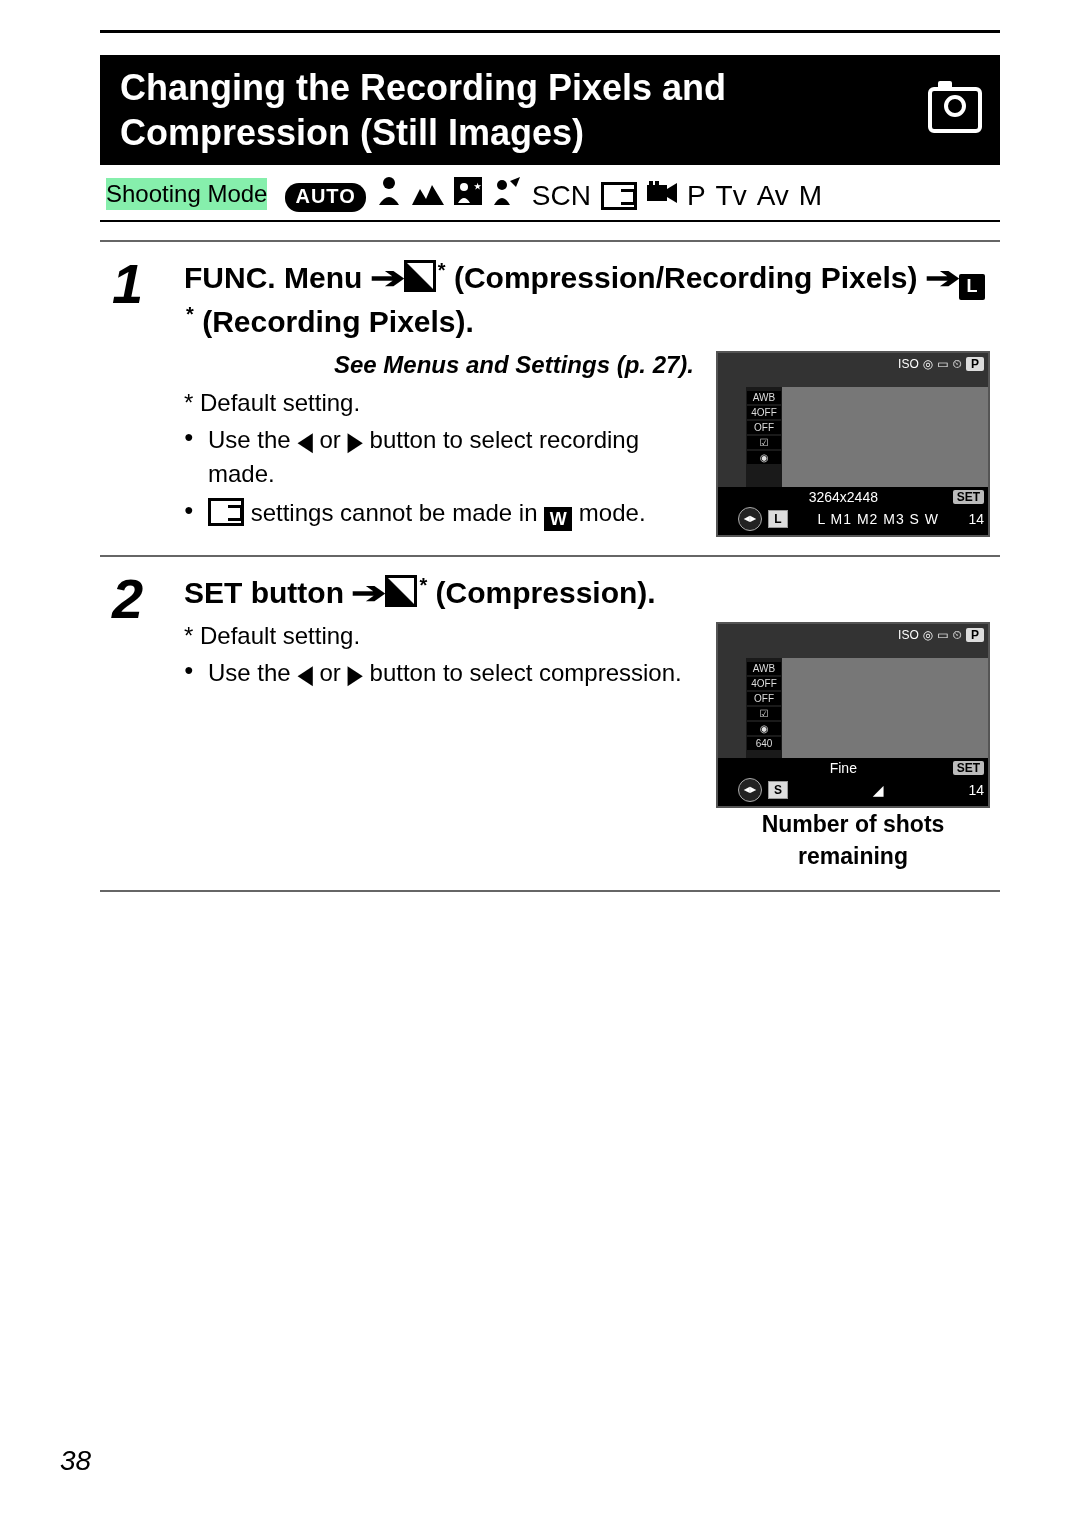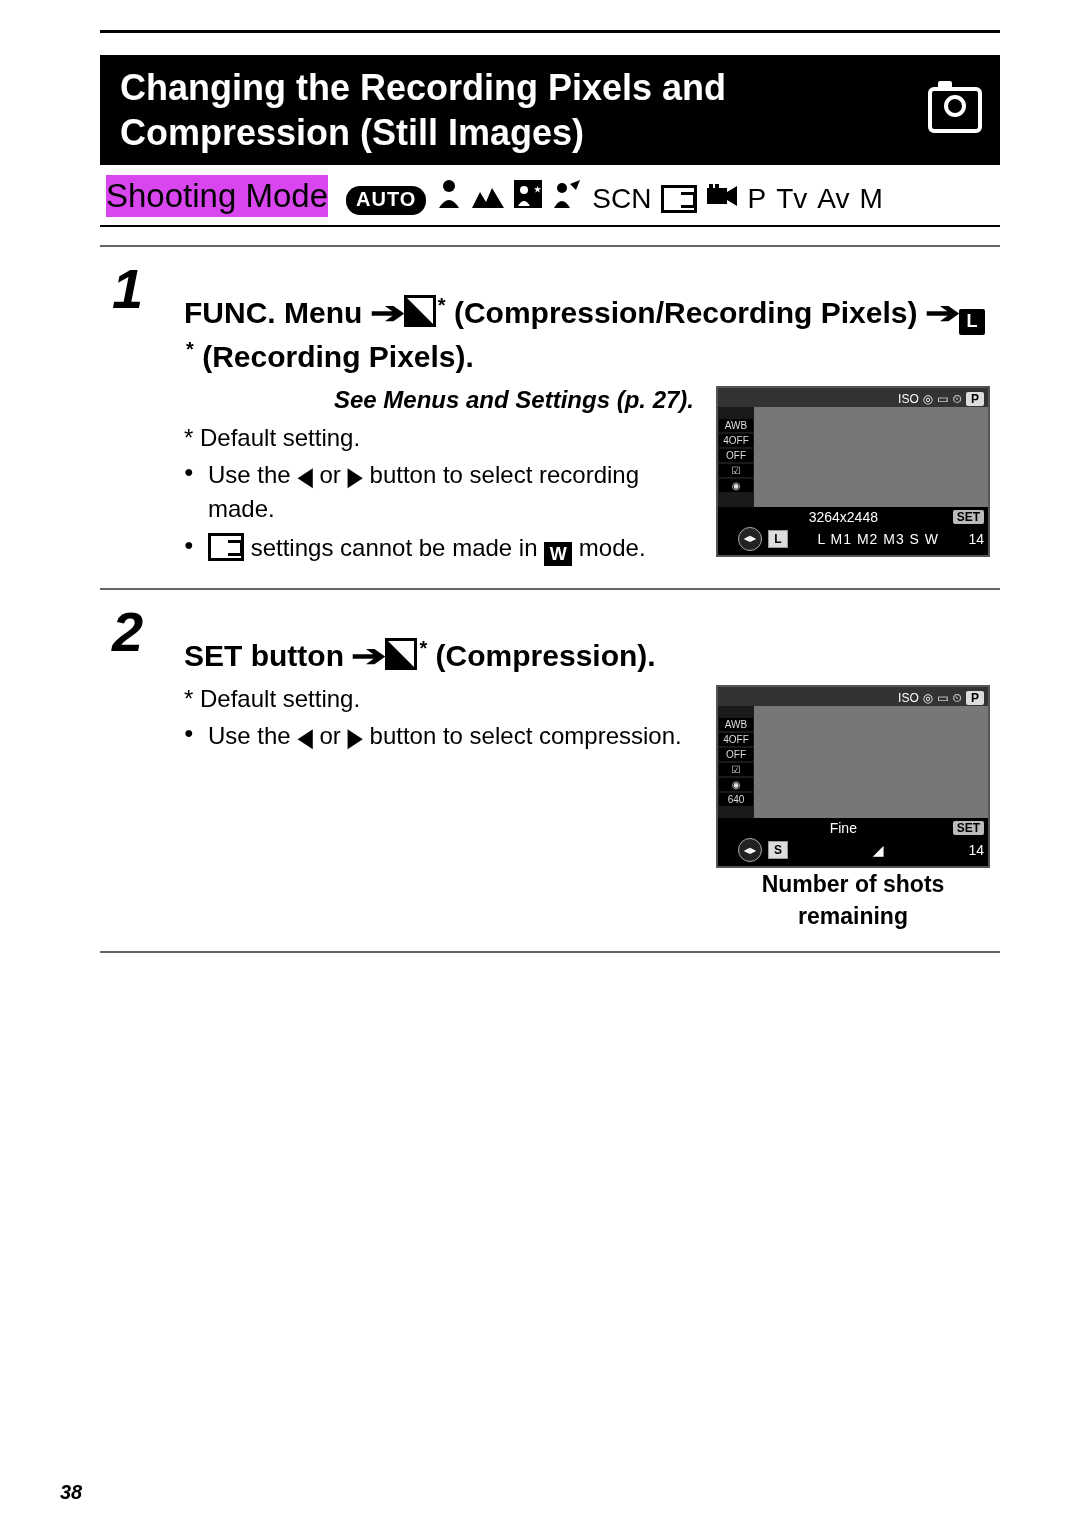--- a/index.html
+++ b/index.html
@@ -78,22 +78,22 @@
     }
     .mode-bar {
       display: flex;
       align-items: center;
       gap: 18px;
       padding: 10px 6px 8px 6px;
       border-bottom: 2px solid #000;
       margin-bottom: 18px;
     }
     .mode-bar .mode-label {
-      font-size: 33px;
-      background: #d946ef;
+      font-size: 24px;
+      background: #86efac;
       padding: 2px 0;
     }
     .mode-strip {
       display: flex;
       align-items: flex-end;
       gap: 10px;
       font-family: "Arial Black", Arial, sans-serif;
       font-size: 28px;
     }
     .pill {
@@ -133,21 +133,20 @@
       font-size: 56px;
       font-style: italic;
       line-height: 1;
       padding-top: 10px;
       text-align: left;
     }
     .step-head {
       font-size: 30px;
       line-height: 1.4;
       margin-bottom: 8px;
-      margin-top: 30px;
     }
     .step-head b {
       font-family: "Arial Black", Arial, sans-serif;
       font-weight: 900;
     }
     .step-head .arrow-r {
       font-weight: 900;
       display: inline-block;
       transform: scaleX(1.4);
       margin: 0 4px;
@@ -219,42 +218,43 @@
       font-family: Arial, sans-serif;
       font-size: 14px;
       border: 2px solid #555;
       position: relative;
     }
     .lcd .toprow {
       display: flex;
       justify-content: flex-end;
       gap: 4px;
       align-items: center;
-      padding: 4px 4px 1px 4px;
+      padding: 4px 4px 16px 4px;
       font-size: 12px;
     }
     .lcd .toprow .P {
       background: #ddd; color: #000;
       font-weight: 900;
       padding: 0 5px;
       border-radius: 2px;
     }
     .lcd .mid {
       display: flex;
       min-height: 100px;
     }
     .lcd .sidebar {
       width: 30px;
       background: #1a1a1a;
       display: flex;
       flex-direction: column;
       gap: 2px;
-      padding: 12px 3px;
+      padding: 4px 3px;
       font-size: 10px;
       align-items: center;
+      margin-left: 28px;
     }
     .lcd .sidebar span {
       background: #000;
       color: #ddd;
       padding: 1px 2px;
       width: 100%;
       text-align: center;
     }
     .lcd .viewport { flex: 1; background: #777; }
     .lcd .bottombar {
@@ -318,25 +318,25 @@
       position:absolute;
       top: -20px;
       right: 52px;
       width: 50px;
       height: 1px;
       border-top: 2px solid #000;
     }
 
     .page-number {
       position: absolute;
-      bottom: 17px;
+      bottom: 44px;
       left: 60px;
       font-style: italic;
-      font-weight: bold;
-      font-size: 20px;
+      font-weight: normal;
+      font-size: 28px;
     }
   </style>
 </head>
 <body>
 
 <div class="page">
 
   <hr class="chapter-rule">
 
   <div class="section-header">

